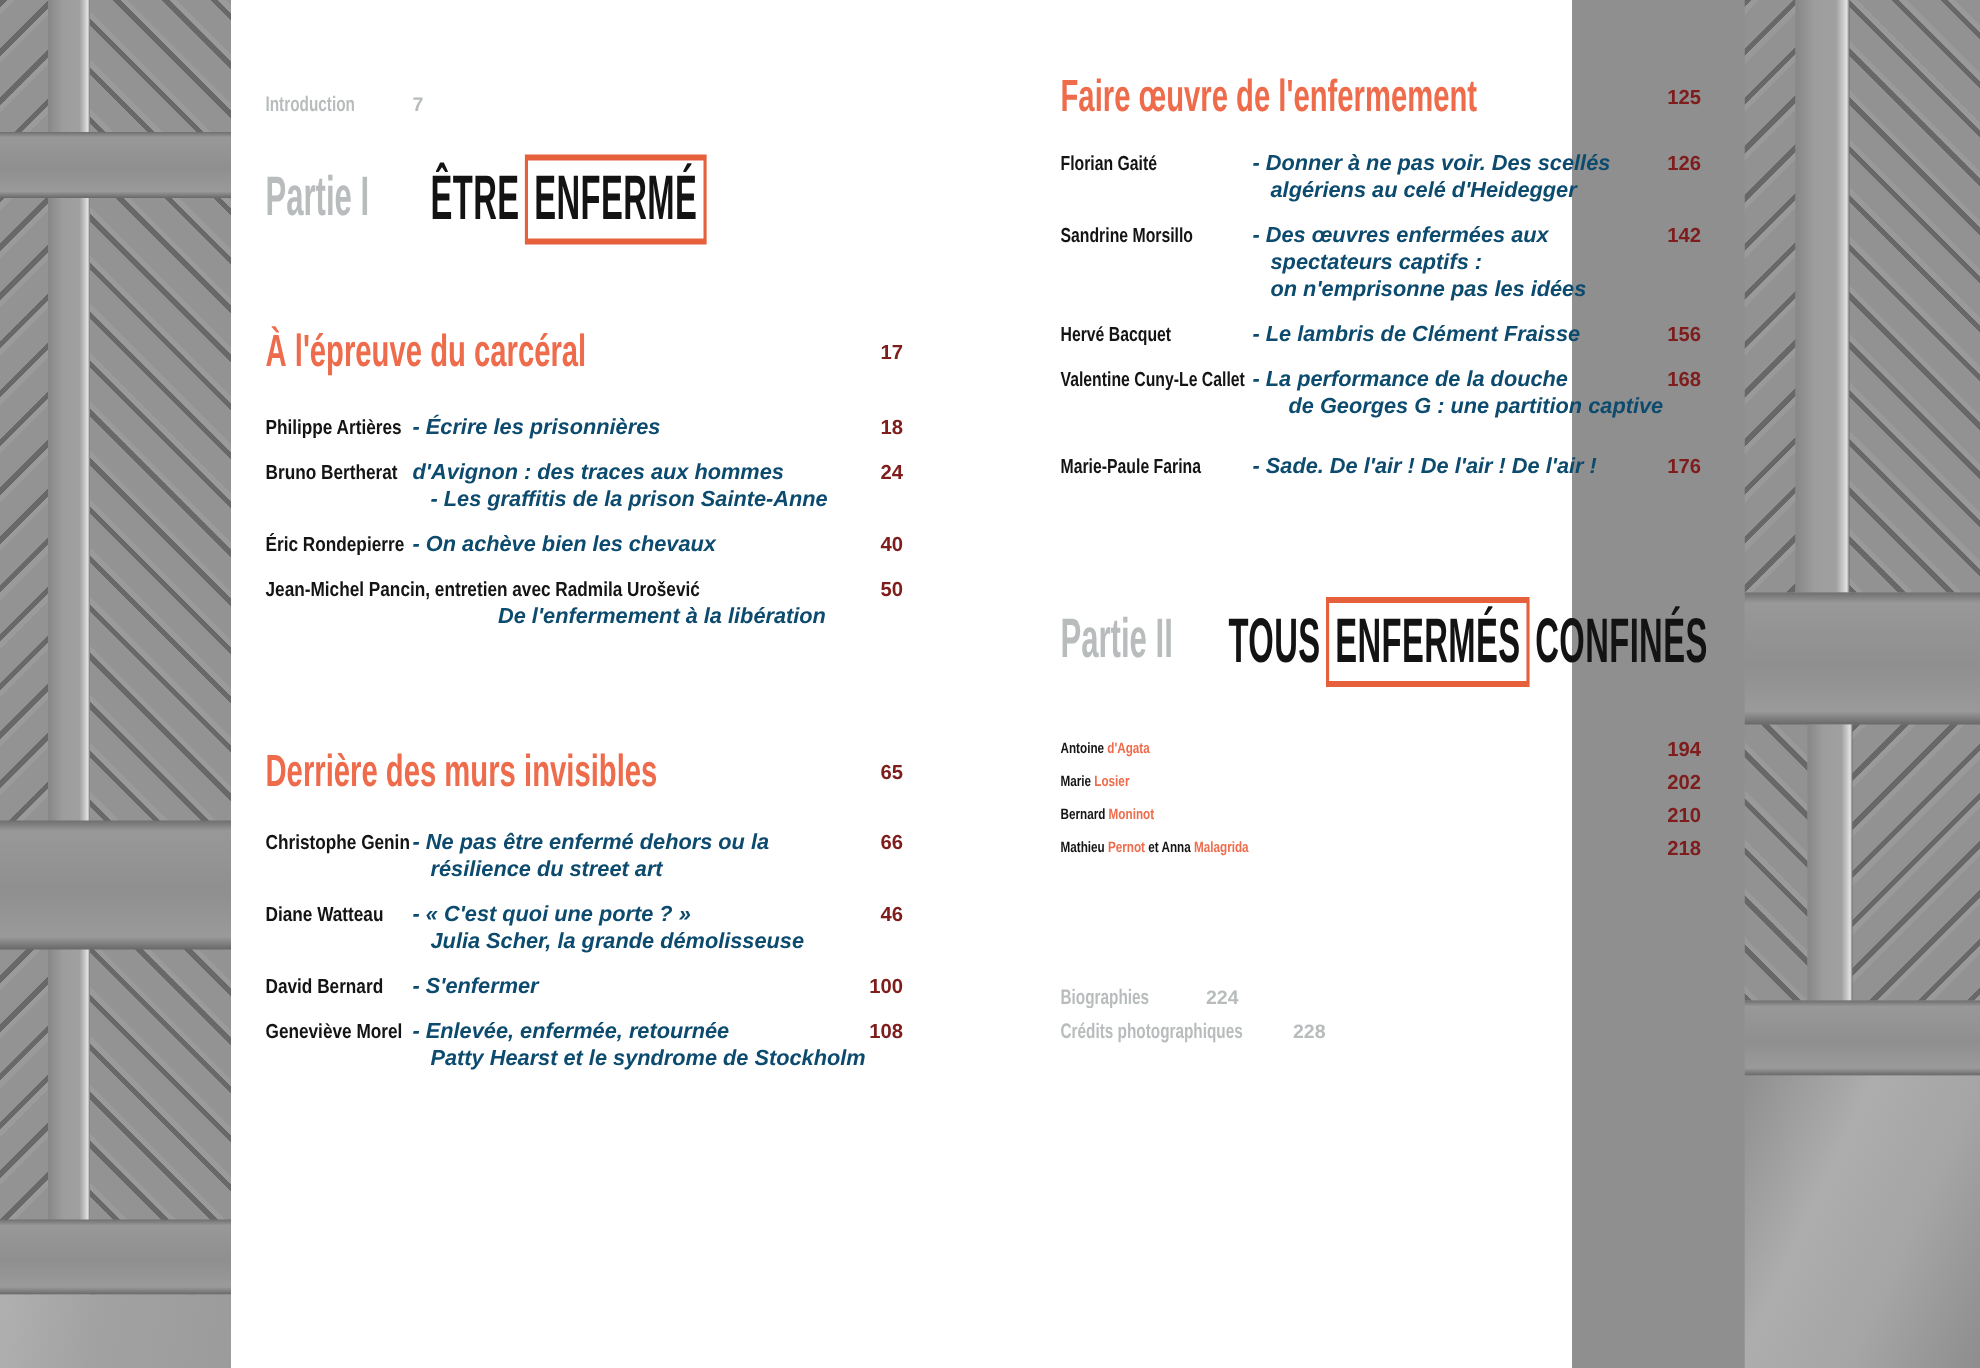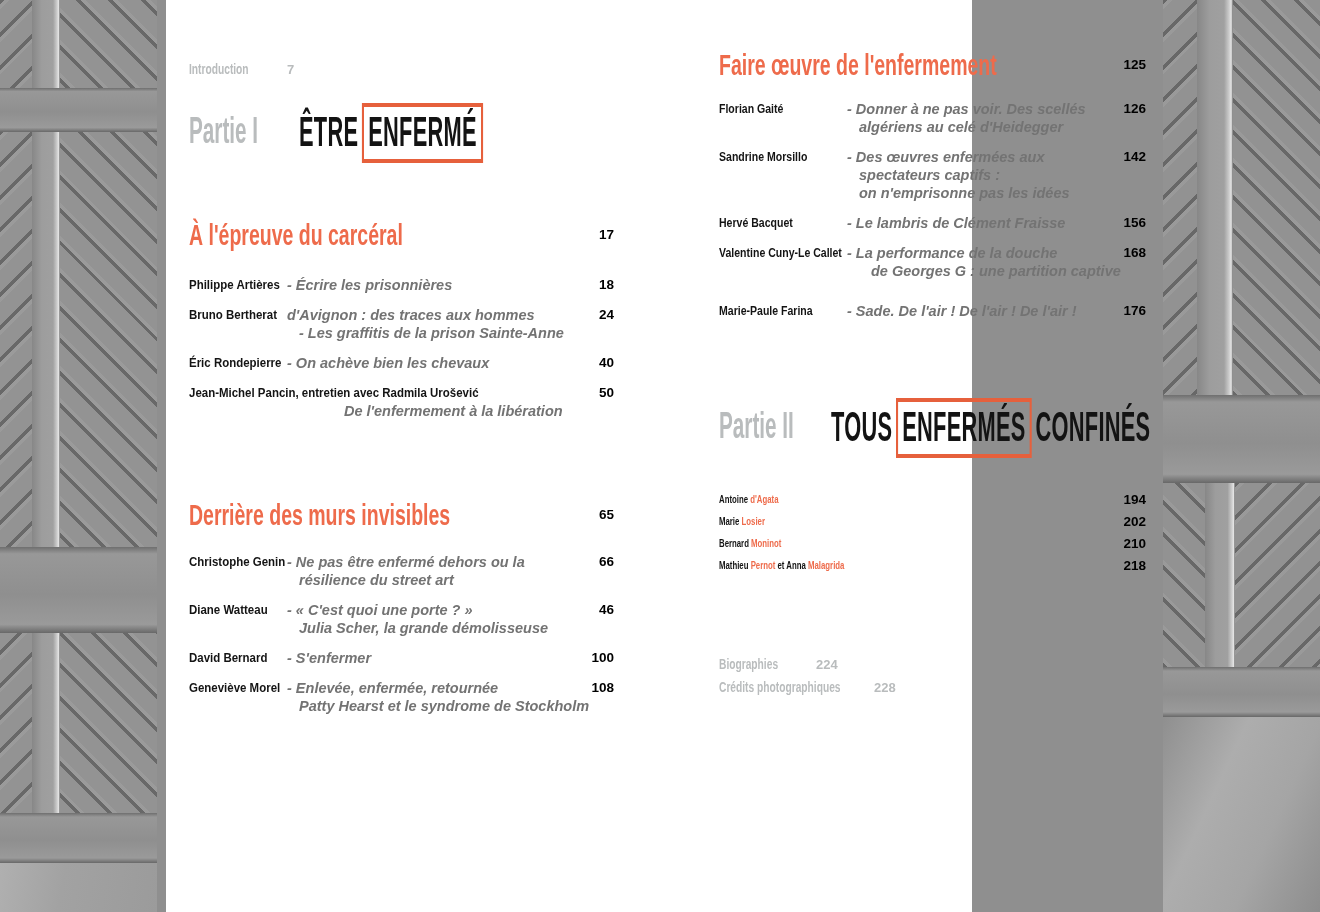--- a/index.html
+++ b/index.html
@@ -15,21 +15,21 @@
       repeating-linear-gradient(45deg, rgba(35,35,35,.38) 0 3.5px, rgba(255,255,255,.07) 3.5px 7px, rgba(0,0,0,0) 7px 23px); }
   .diag-fs { background:
       repeating-linear-gradient(135deg, rgba(35,35,35,.38) 0 3.5px, rgba(255,255,255,.07) 3.5px 7px, rgba(0,0,0,0) 7px 23px); }
   .stile { background:linear-gradient(90deg,#878787 0,#9d9d9d 35%,#a0a0a0 75%,#c9c9c9 88%,#e3e3e3 95%,#6f6f6f 100%); }
   .rail  { left:0; width:100%; background:linear-gradient(180deg,#6f6f6f 0,#989898 8%,#8f8f8f 55%,#9a9a9a 90%,#686868 100%); }
   .floor { left:0; width:100%; }
   .floor-l { background:linear-gradient(100deg,#b0b0b0 0%,#a2a2a2 40%,#9b9b9b 100%); }
   .floor-r { background:linear-gradient(115deg,#8f8f8f 0%,#adadad 35%,#a5a5a5 65%,#8d8d8d 100%); }
 
   
-  .page { position:absolute; left:166px; top:0; width:806px; height:912px; background:#ffffff; }
+  .page { position:absolute; left:154px; top:0; width:894px; height:912px; background:#ffffff; }
   .abs { position:absolute; }
 
   
   .cx { display:inline-block; transform-origin:0 50%; white-space:nowrap; }
 
   
   .orange { color:#ee6b4b; }
   .black  { color:#141414; }
 
   
@@ -50,23 +50,23 @@
   .sechead .pg { width:46px; text-align:right; }
 
   
   .entry { display:flex; align-items:flex-start; margin-bottom:12px; }
   .author { font-weight:bold; font-size:13.5px; line-height:18px; color:#141414; }
   .colL .author { width:98px; }
   .colR .author { width:128px; }
   .author .cx { transform:scaleX(0.85); }
   .colR .author .cx { transform:scaleX(0.78); }
   .tlines { flex:1; min-width:0; }
-  .tline { font-weight:bold; font-style:italic; font-size:14.5px; line-height:18px; color:#737373; white-space:nowrap; }
+  .tline { font-weight:bold; font-style:italic; font-size:14.5px; line-height:18px; color:#0c4a6e; white-space:nowrap; }
   .tline + .tline { margin-left:12px; }
-  .pg { width:46px; text-align:right; font-weight:bold; font-size:13.5px; line-height:18px; color:#000000; }
+  .pg { width:46px; text-align:right; font-weight:bold; font-size:13.5px; line-height:18px; color:#7f1d1d; }
 
   
   .entry.full { display:block; position:relative; }
   .entry.full .author { width:auto; }
   .entry.full .tlines { margin-left:155px; }
   .entry.full .tline + .tline { margin-left:10px; }
   .entry.full .pg { position:absolute; right:0; top:0; }
 
   
   .artist { display:flex; justify-content:space-between; align-items:flex-start; line-height:22px; }

